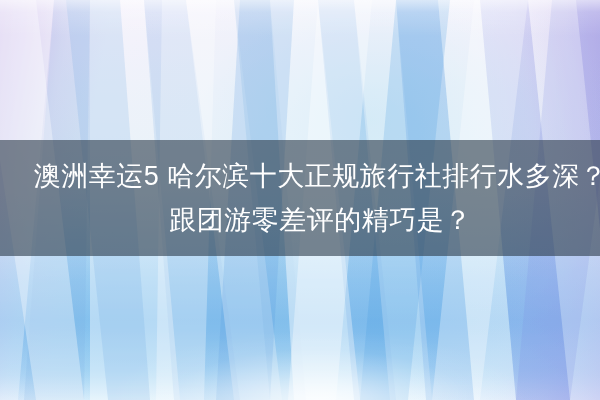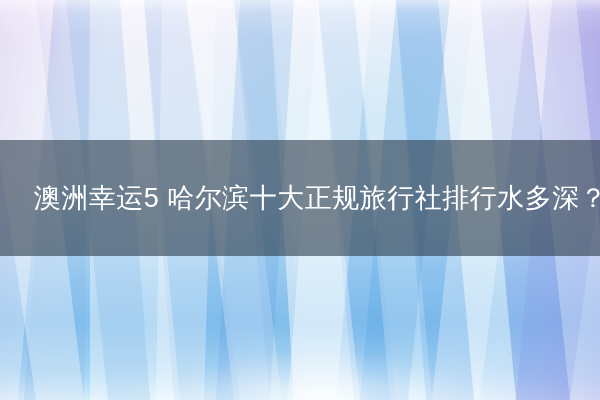--- a/index.html
+++ b/index.html
@@ -181,15 +181,16 @@
     <div class="facet g6"></div>
     <div class="facet g7"></div>
     <div class="facet g8"></div>
   </div>
 
   <div class="layer bloom-top"></div>
   <div class="layer bloom-bottom"></div>
 
   <div id="caption-band">
     <div class="caption-line">澳洲幸运5 哈尔滨十大正规旅行社排行水多深？</div>
+    <div class="caption-line">跟团游零差评的精巧是？</div>
   </div>
 
 </div>
 
 </body></html>

